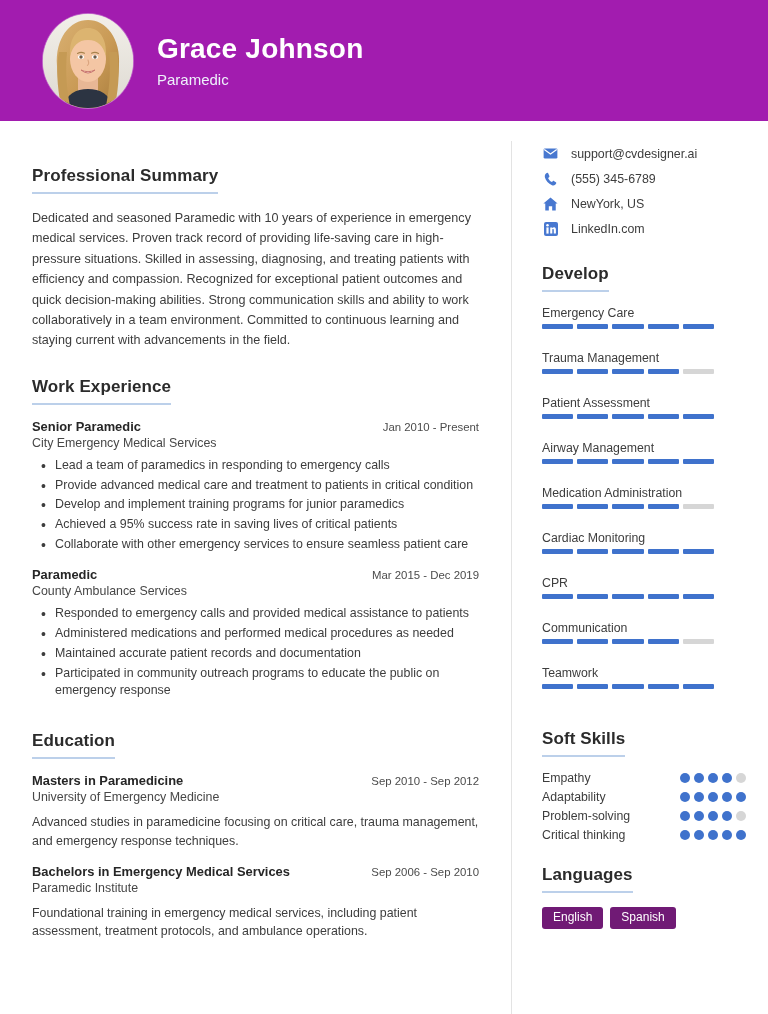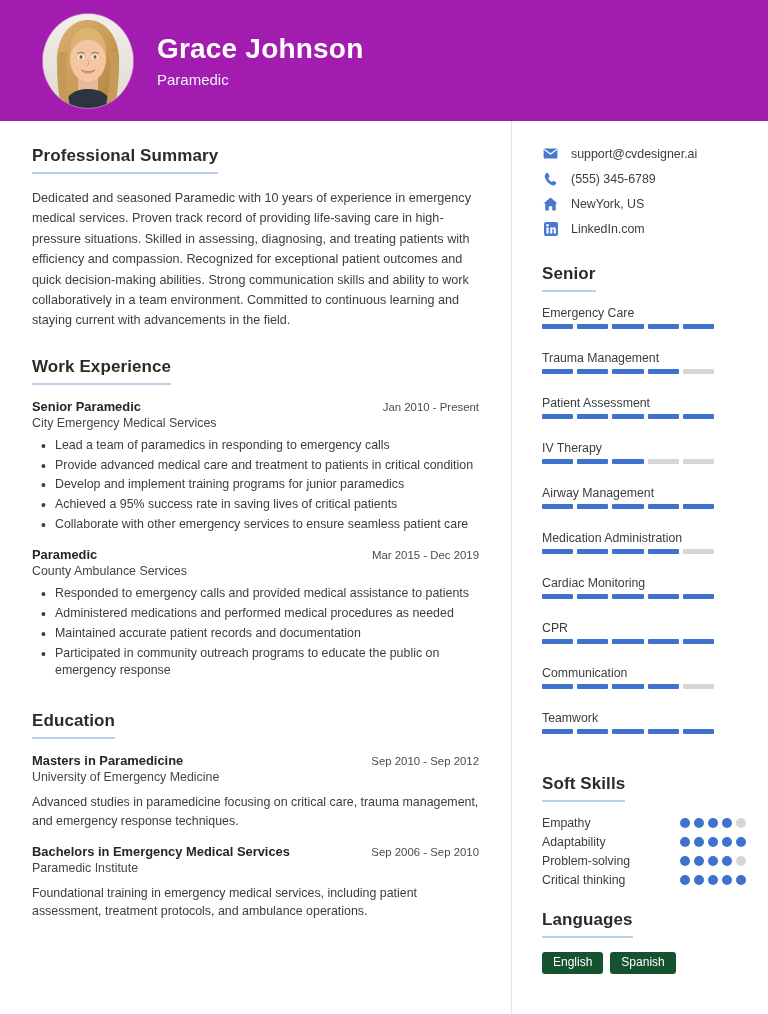--- a/index.html
+++ b/index.html
@@ -44,20 +44,21 @@
     font-weight: 400;
     margin-top: 5px;
   }
 
   
   .body-wrap { display: flex; align-items: stretch; height: 893px; }
   .left-col {
     width: 512px;
     padding: 25px 32px 0 32px;
     border-right: 1px solid #e3e3e3;
+    margin-top: 20px;
   }
   .right-col {
     width: 256px;
     padding: 25px 22px 0 30px;
   }
 
   
   .sec-h {
     font-size: 17px;
     font-weight: 700;
@@ -133,21 +134,21 @@
     margin-bottom: 5px;
     text-align: right;
   }
   .soft-name { font-size: 12.3px; color: #3d3d3d; }
   .dots { display: flex; gap: 4px; }
   .dot { width: 10px; height: 10px; border-radius: 50%; background: #d6d6d6; }
   .dot.on { background: #3F72CC; }
 
   .lang-wrap { display: flex; gap: 7px; flex-wrap: wrap; }
   .lang-chip {
-    background: #14532d;
+    background: #701a75;
     color: #ffffff;
     font-size: 12px;
     padding: 4px 11px 5px 11px;
     border-radius: 3px;
     line-height: 1.1;
   }
   .svg-ic { display:block; }
 </style>
 </head>
 <body>
@@ -309,21 +310,21 @@
                 </svg>
             </span>
             <span class="c-text">LinkedIn.com</span>
           </li>
         </ul>
       </div>
 
       <div class="spacer-20"></div>
 
       <div class="sec-block">
-        <div class="sec-h-wrap"><span class="sec-h">Senior</span></div>
+        <div class="sec-h-wrap"><span class="sec-h">Develop</span></div>
         <ul class="skill-list" id="skill-list">
             <li class="skill-item">
               <div class="skill-name">Emergency Care</div>
               <div class="skill-bar">
                 <span class="seg on"></span>
                 <span class="seg on"></span>
                 <span class="seg on"></span>
                 <span class="seg on"></span>
                 <span class="seg on"></span>
               </div>
@@ -339,30 +340,20 @@
               </div>
             </li>
             <li class="skill-item">
               <div class="skill-name">Patient Assessment</div>
               <div class="skill-bar">
                 <span class="seg on"></span>
                 <span class="seg on"></span>
                 <span class="seg on"></span>
                 <span class="seg on"></span>
                 <span class="seg on"></span>
-              </div>
-            </li>
-            <li class="skill-item">
-              <div class="skill-name">IV Therapy</div>
-              <div class="skill-bar">
-                <span class="seg on"></span>
-                <span class="seg on"></span>
-                <span class="seg on"></span>
-                <span class="seg"></span>
-                <span class="seg"></span>
               </div>
             </li>
             <li class="skill-item">
               <div class="skill-name">Airway Management</div>
               <div class="skill-bar">
                 <span class="seg on"></span>
                 <span class="seg on"></span>
                 <span class="seg on"></span>
                 <span class="seg on"></span>
                 <span class="seg on"></span>

